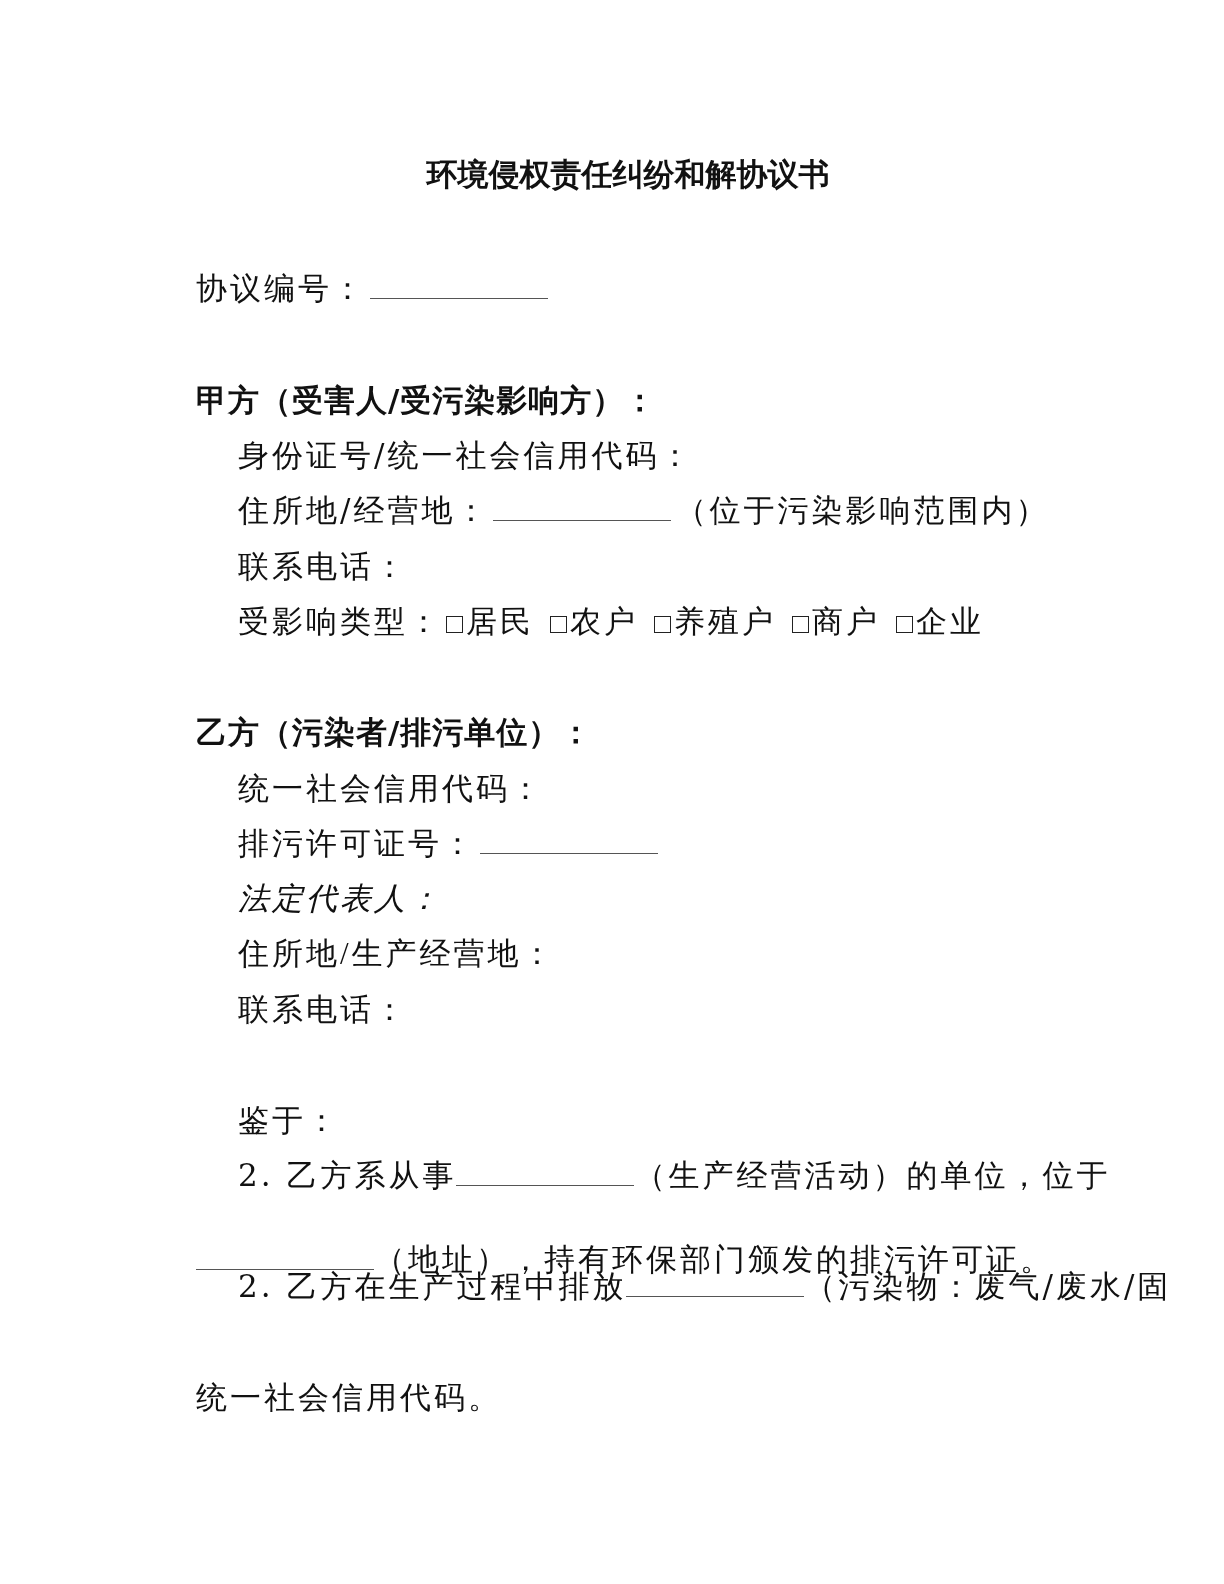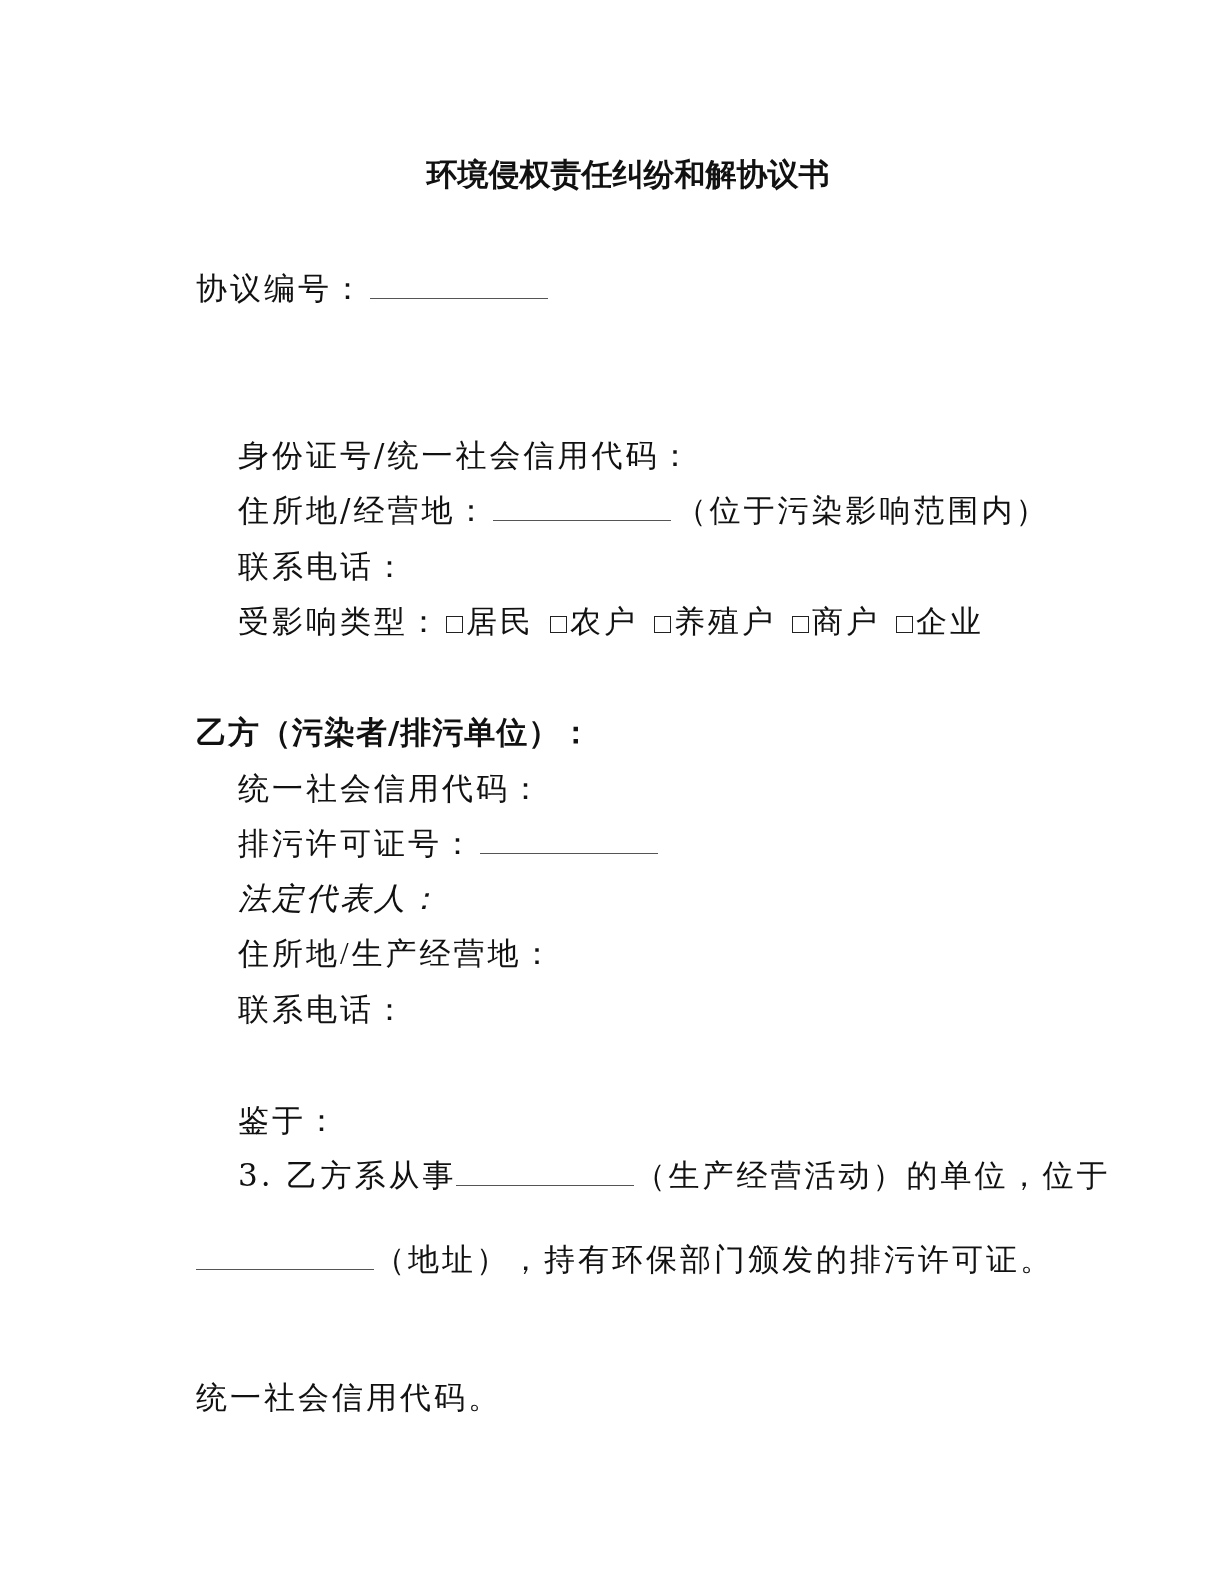--- a/index.html
+++ b/index.html
@@ -21,20 +21,21 @@
 <body>
 
 <div class="page">
 
   <div class="title">环境侵权责任纠纷和解协议书</div>
 
   <div class="line l0" style="top:271px;">
     <span>协议编号：</span><span class="blank w180"></span>
   </div>
 
+  <div class="line l0 bold" style="top:383px;">甲方（受害人/受污染影响方）：</div>
 
   <div class="line l1" style="top:438px;">
     <span>身份证号/统一社会信用代码：</span>
   </div>
 
   <div class="line l1" style="top:493px;">
     <span>住所地/经营地：</span><span class="blank w180"></span><span>（位于污染影响范围内）</span>
   </div>
 
   <div class="line l1" style="top:549px;">
@@ -63,21 +64,24 @@
     <span>住所地/生产经营地：</span>
   </div>
 
   <div class="line l1" style="top:992px;">
     <span>联系电话：</span>
   </div>
 
   <div class="line l1" style="top:1103px;">鉴于：</div>
 
   <div class="line l1" style="top:1158px;">
-    <span>3. 乙方系从事</span><span class="blank w180" style="margin:0;"></span><span>（生产经营活动）的单位，位于</span>
+    <span>2. 乙方系从事</span><span class="blank w180" style="margin:0;"></span><span>（生产经营活动）的单位，位于</span>
   </div>
   <div class="line l0" style="top:1214px;margin-top:28px;">
     <span class="blank w180" style="margin:0;"></span><span>（地址），持有环保部门颁发的排污许可证。</span>
   </div>
 
+  <div class="line l1" style="top:1269px;">
+    <span>2. 乙方在生产过程中排放</span><span class="blank w180" style="margin:0;"></span><span>（污染物：废气/废水/固</span>
+  </div>
   <div class="line l0" style="top:1380px;">统一社会信用代码。</div>
 
 </div>
 
 </body></html>

